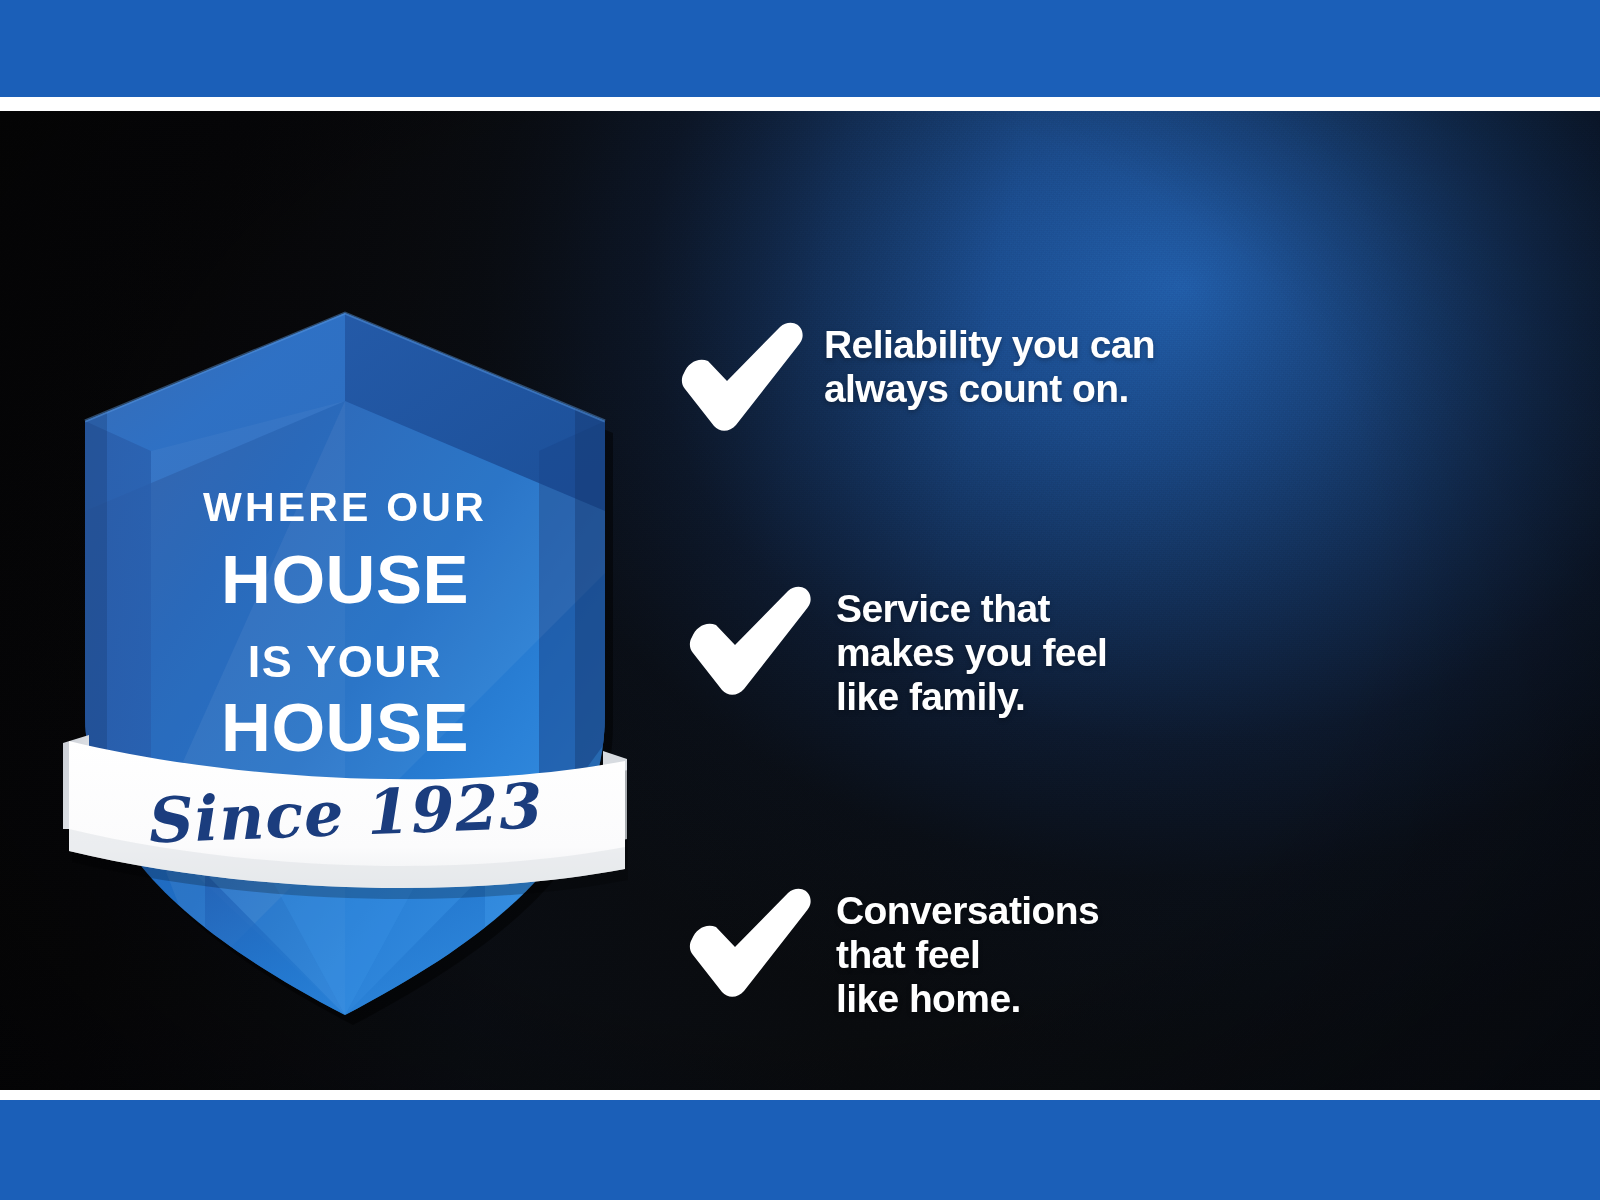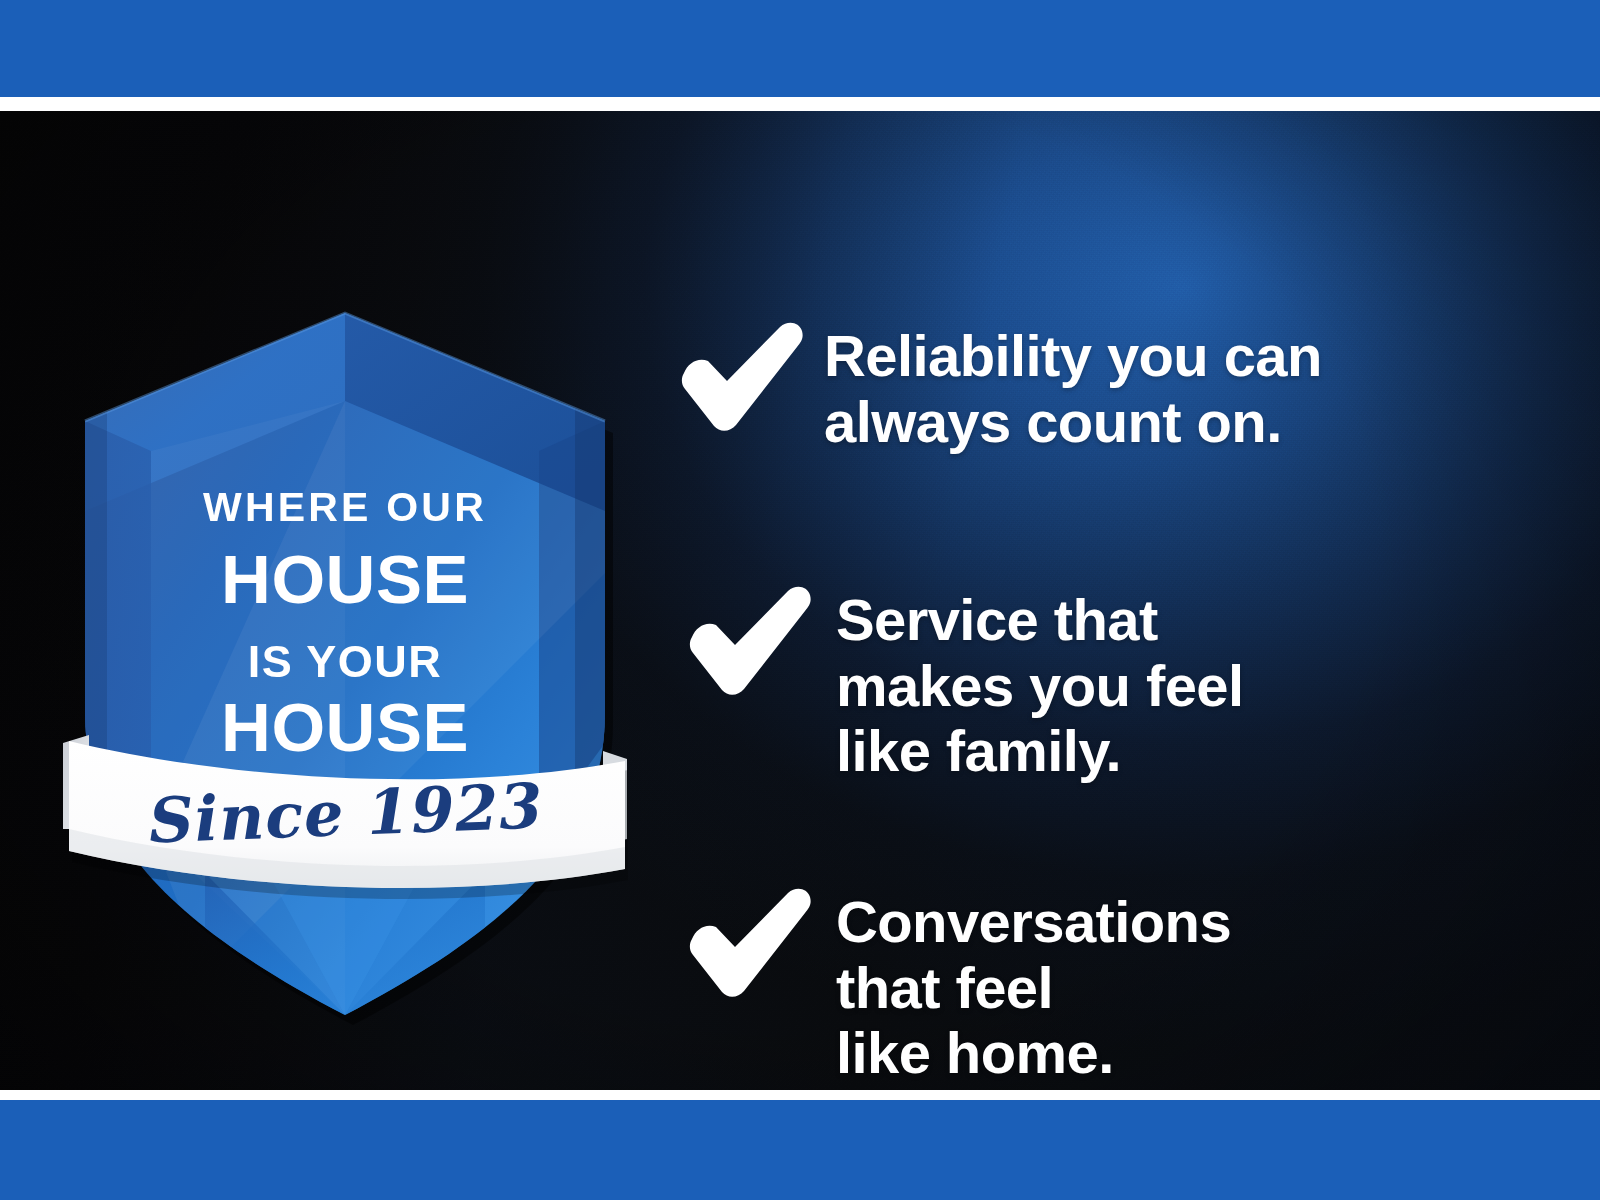--- a/index.html
+++ b/index.html
@@ -139,21 +139,21 @@
     flex:0 0 auto;
     width:132px; height:118px;
     margin-right:24px;
   }
   .check-icon svg { display:block; width:132px; height:118px; }
 
   .bullet-text {
     color:#ffffff;
     font-family:"Liberation Sans", sans-serif;
     font-weight:bold;
-    font-size:58px;
+    font-size:39px;
     line-height:1.13;
     letter-spacing:-0.6px;
     white-space:pre-line;
     padding-top:4px;
     text-shadow:0 2px 5px rgba(0,0,0,.28);
   }
   .bullet-1 .bullet-text { margin-left:-4px; }
 </style>
 </head>
 <body>

